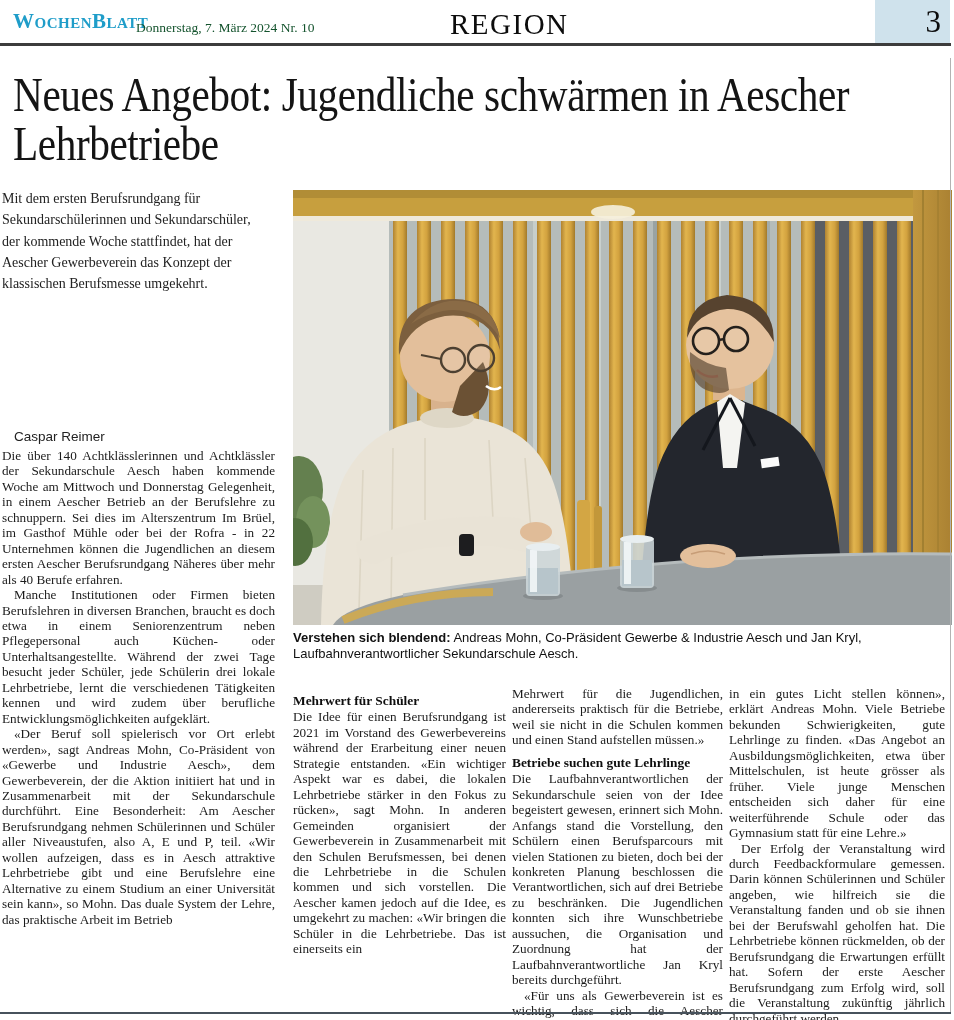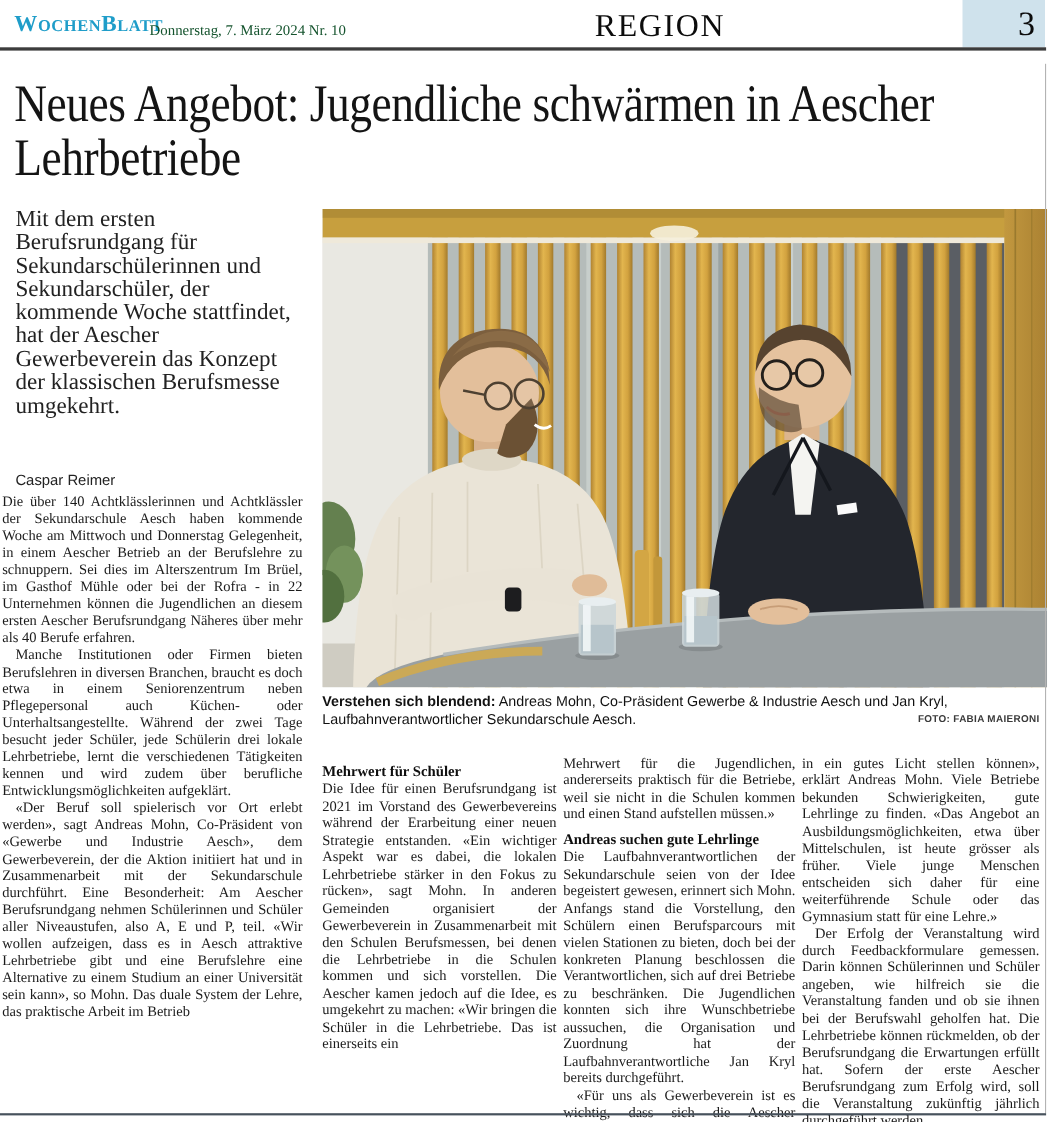--- a/index.html
+++ b/index.html
@@ -2,31 +2,31 @@
 <html lang="de"><head>
 <meta charset="utf-8">
 <style>
   html,body{margin:0;padding:0;background:#e9e9e9;}
   .page{position:relative;width:954px;height:1020px;background:#ffffff;overflow:hidden;
         font-family:"Liberation Serif",serif;color:#1b1b1b;}
   
   .masthead{position:absolute;left:13px;top:9px;font-family:"Liberation Serif",serif;
             font-variant:small-caps;font-weight:700;font-size:21px;letter-spacing:.5px;color:#1f9dc9;}
   .dateline{position:absolute;left:136px;top:20px;font-size:13.5px;color:#14532d;}
-  .section-title{position:absolute;left:450px;top:8px;width:300px;text-align:center;
+  .section-title{position:absolute;left:450px;top:8px;width:300px;
                  font-size:29px;letter-spacing:1.5px;color:#0c0c0c;}
   .pagebox{position:absolute;left:875px;top:0;width:75px;height:43px;background:#cfe2ec;}
   .pagebox span{position:absolute;right:9px;top:4px;font-size:31px;color:#0c0c0c;}
   .header-rule{position:absolute;left:0;top:43px;width:951px;height:3px;background:#3c3c3c;}
   
   .headline{position:absolute;left:13px;top:70px;width:1000px;margin:0;font-weight:400;
             font-size:48px;line-height:49px;letter-spacing:-.5px;color:#141414;
             transform:scaleX(.86);transform-origin:0 0;}
   
-  .lead{position:absolute;left:14px;top:188px;width:256px;font-size:21px;line-height:21.3px;color:#222;}
+  .lead{position:absolute;left:2px;top:188px;width:256px;font-size:14px;line-height:21.3px;color:#222;}
   .byline{position:absolute;left:14px;top:429px;font-family:"Liberation Sans",sans-serif;
           font-weight:400;font-size:13.5px;color:#222;}
   
   .col{position:absolute;top:686px;font-size:13.2px;line-height:15.45px;text-align:justify;
        hyphens:auto;-webkit-hyphens:auto;}
   .col p{margin:0;}
   .col p.ind{text-indent:12px;}
   .col h3{margin:7px 0 1px 0;font-size:13.4px;line-height:15.45px;font-weight:700;color:#0e0e0e;}
   .col1{left:2px;top:448px;width:273px;}
   .col2{left:293px;width:213px;}
@@ -198,30 +198,29 @@
         <rect x="329" y="370" width="30" height="26" fill="#b7c5cb"></rect>
         <rect x="331" y="352" width="7" height="42" fill="#f2f6f7" opacity="0.9"></rect>
         <ellipse cx="344" cy="349" rx="17" ry="4" fill="#e8eef0"></ellipse>
       </g>
     </svg>
   </figure>
 
   <div class="caption">
     <span class="cap-b">Verstehen sich blendend:</span><span> Andreas Mohn, Co-Präsident Gewerbe &amp; Industrie Aesch und Jan Kryl, Laufbahnverantwortlicher Sekundarschule Aesch.</span>
   </div>
-  <div class="credit">FOTO: FABIA MAIERONI</div>
 
   <div class="col col2">
     <h3>Mehrwert für Schüler</h3>
     <p>Die Idee für einen Berufsrundgang ist 2021 im Vorstand des Gewerbevereins während der Erarbeitung einer neuen Strategie entstanden. «Ein wichtiger Aspekt war es dabei, die lokalen Lehrbetriebe stärker in den Fokus zu rücken», sagt Mohn. In anderen Gemeinden organisiert der Gewerbeverein in Zusammenarbeit mit den Schulen Berufsmessen, bei denen die Lehrbetriebe in die Schulen kommen und sich vorstellen. Die Aescher kamen jedoch auf die Idee, es umgekehrt zu machen: «Wir bringen die Schüler in die Lehrbetriebe. Das ist einerseits ein</p>
   </div>
 
   <div class="col col3">
     <p>Mehrwert für die Jugendlichen, andererseits praktisch für die Betriebe, weil sie nicht in die Schulen kommen und einen Stand aufstellen müssen.»</p>
-    <h3>Andreas suchen gute Lehrlinge</h3>
+    <h3>Betriebe suchen gute Lehrlinge</h3>
     <p>Die Laufbahnverantwortlichen der Sekundarschule seien von der Idee begeistert gewesen, erinnert sich Mohn. Anfangs stand die Vorstellung, den Schülern einen Berufsparcours mit vielen Stationen zu bieten, doch bei der konkreten Planung beschlossen die Verantwortlichen, sich auf drei Betriebe zu beschränken. Die Jugendlichen konnten sich ihre Wunschbetriebe aussuchen, die Organisation und Zuordnung hat der Laufbahnverantwortliche Jan Kryl bereits durchgeführt.</p>
     <p class="ind">«Für uns als Gewerbeverein ist es wichtig, dass sich die Aescher Unternehmen</p>
   </div>
 
   <div class="col col4">
     <p>in ein gutes Licht stellen können», erklärt Andreas Mohn. Viele Betriebe bekunden Schwierigkeiten, gute Lehrlinge zu finden. «Das Angebot an Ausbildungsmöglichkeiten, etwa über Mittelschulen, ist heute grösser als früher. Viele junge Menschen entscheiden sich daher für eine weiterführende Schule oder das Gymnasium statt für eine Lehre.»</p>
     <p class="ind">Der Erfolg der Veranstaltung wird durch Feedbackformulare gemessen. Darin können Schülerinnen und Schüler angeben, wie hilfreich sie die Veranstaltung fanden und ob sie ihnen bei der Berufswahl geholfen hat. Die Lehrbetriebe können rückmelden, ob der Berufsrundgang die Erwartungen erfüllt hat. Sofern der erste Aescher Berufsrundgang zum Erfolg wird, soll die Veranstaltung zukünftig jährlich durchgeführt werden.</p>
 
   </div>
 

